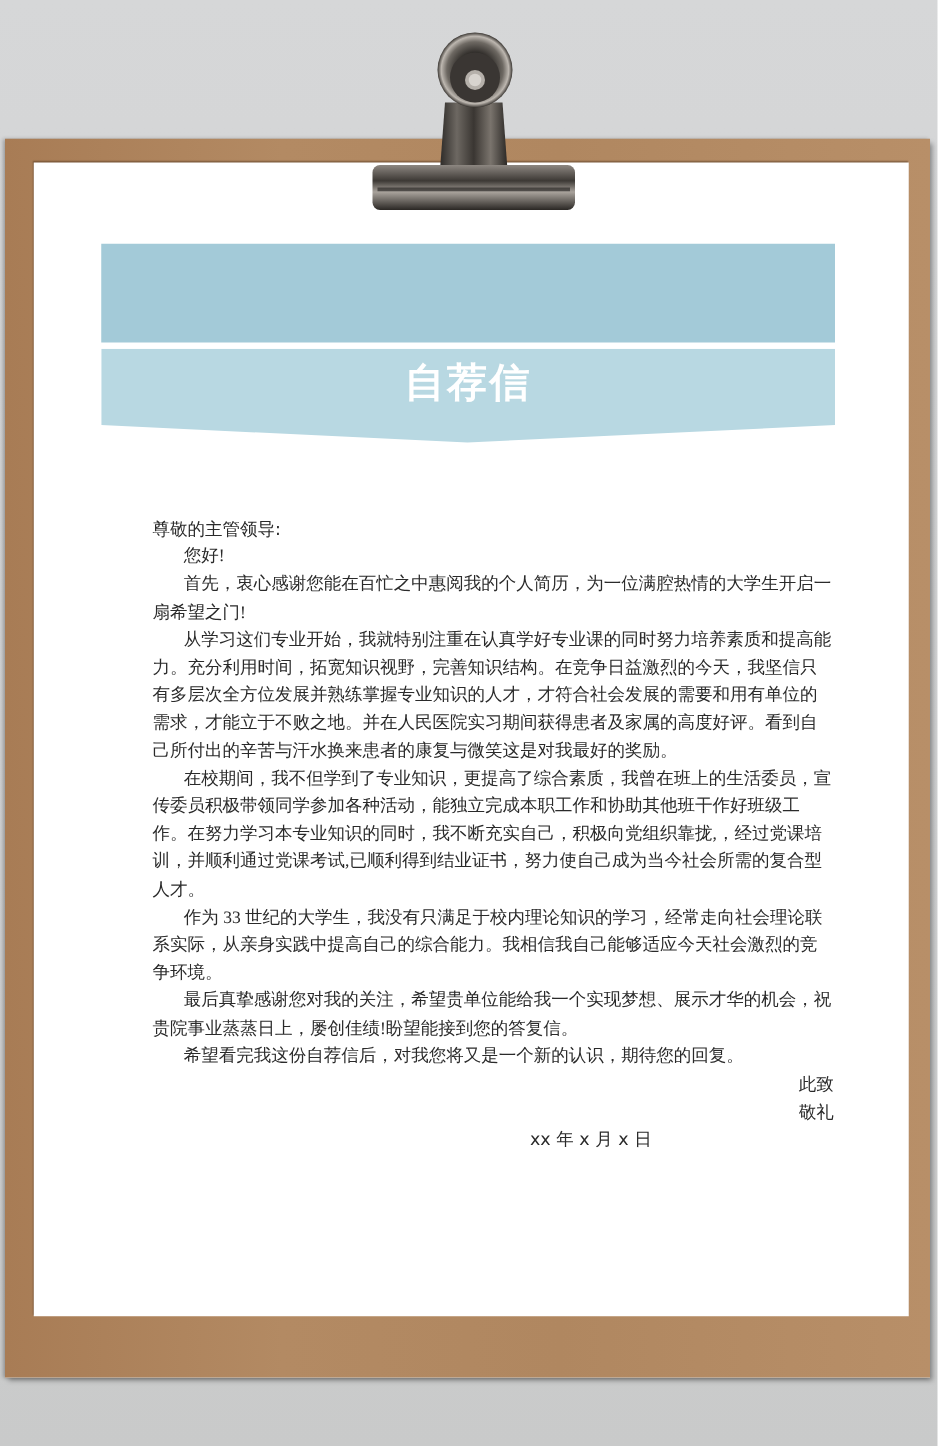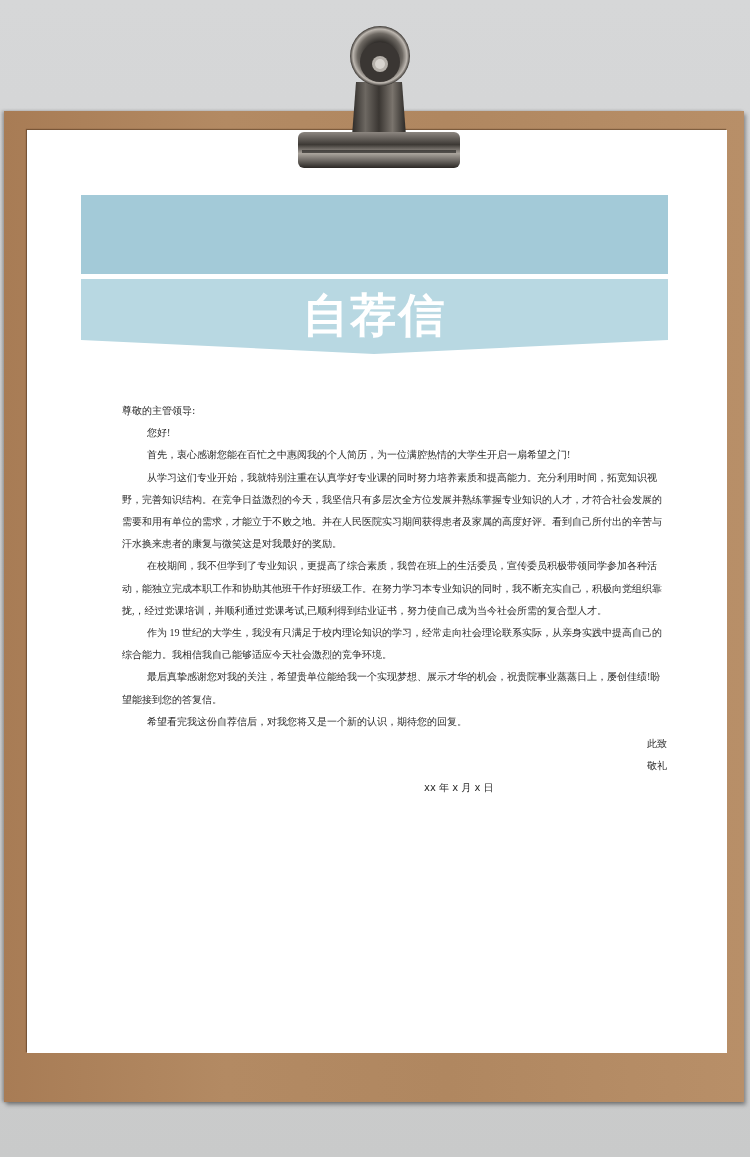--- a/index.html
+++ b/index.html
@@ -22,26 +22,26 @@
   .banner-top {
     position: absolute; left: 81px; top: 195px; width: 587px; height: 79px;
     background: #a3cad8;
   }
   .banner-bottom {
     position: absolute; left: 81px; top: 279px; width: 587px; height: 76px;
   }
   .banner-bottom svg { position: absolute; left: 0; top: 0; }
   .title {
     position: absolute; left: 0; top: 6px; width: 100%; text-align: center;
-    color: #ffffff; font-size: 46px; font-weight: bold; letter-spacing: 2px;
+    color: #ffffff; font-size: 32px; font-weight: bold; letter-spacing: 2px;
     font-family: "DejaVu Sans", sans-serif;
   }
   .letter {
-    position: absolute; left: 122px; top: 400px; width: 545px;
-    font-size: 10px; line-height: 22.2px; color: #2a2a2a;
+    position: absolute; left: 122px; top: 413px; width: 545px;
+    font-size: 14px; line-height: 22.2px; color: #2a2a2a;
   }
   .letter p { margin: 0; }
   .indent { text-indent: 25px; font-family: Liberation Serif, serif; }
   .closing { padding-left: 25px; text-align: right; }
   .sign { padding-left: 302px; }
 </style>
 </head>
 <body>
 
 <div class="board"></div>
@@ -85,19 +85,19 @@
   <rect x="4" y="108" width="162" height="36" rx="6" fill="url(#bar)"></rect>
   <rect x="8" y="126" width="154" height="3" fill="#1e1c1a" opacity="0.6"></rect>
 </svg>
 
 <div class="letter">
   <p>尊敬的主管领导:</p>
   <p class="indent">您好!</p>
   <p class="indent">首先，衷心感谢您能在百忙之中惠阅我的个人简历，为一位满腔热情的大学生开启一扇希望之门!</p>
   <p class="indent">从学习这们专业开始，我就特别注重在认真学好专业课的同时努力培养素质和提高能力。充分利用时间，拓宽知识视野，完善知识结构。在竞争日益激烈的今天，我坚信只有多层次全方位发展并熟练掌握专业知识的人才，才符合社会发展的需要和用有单位的需求，才能立于不败之地。并在人民医院实习期间获得患者及家属的高度好评。看到自己所付出的辛苦与汗水换来患者的康复与微笑这是对我最好的奖励。</p>
   <p class="indent">在校期间，我不但学到了专业知识，更提高了综合素质，我曾在班上的生活委员，宣传委员积极带领同学参加各种活动，能独立完成本职工作和协助其他班干作好班级工作。在努力学习本专业知识的同时，我不断充实自己，积极向党组织靠拢,，经过党课培训，并顺利通过党课考试,已顺利得到结业证书，努力使自己成为当今社会所需的复合型人才。</p>
-  <p class="indent">作为 19 世纪的大学生，我没有只满足于校内理论知识的学习，经常走向社会理论联系实际，从亲身实践中提高自己的综合能力。我相信我自己能够适应今天社会激烈的竞争环境。</p>
+  <p class="indent">作为 33 世纪的大学生，我没有只满足于校内理论知识的学习，经常走向社会理论联系实际，从亲身实践中提高自己的综合能力。我相信我自己能够适应今天社会激烈的竞争环境。</p>
   <p class="indent">最后真挚感谢您对我的关注，希望贵单位能给我一个实现梦想、展示才华的机会，祝贵院事业蒸蒸日上，屡创佳绩!盼望能接到您的答复信。</p>
   <p class="indent">希望看完我这份自荐信后，对我您将又是一个新的认识，期待您的回复。</p>
   <p class="closing">此致</p>
   <p class="closing">敬礼</p>
   <p class="sign">xx 年 x 月 x 日</p>
 </div>
 
 </body></html>

